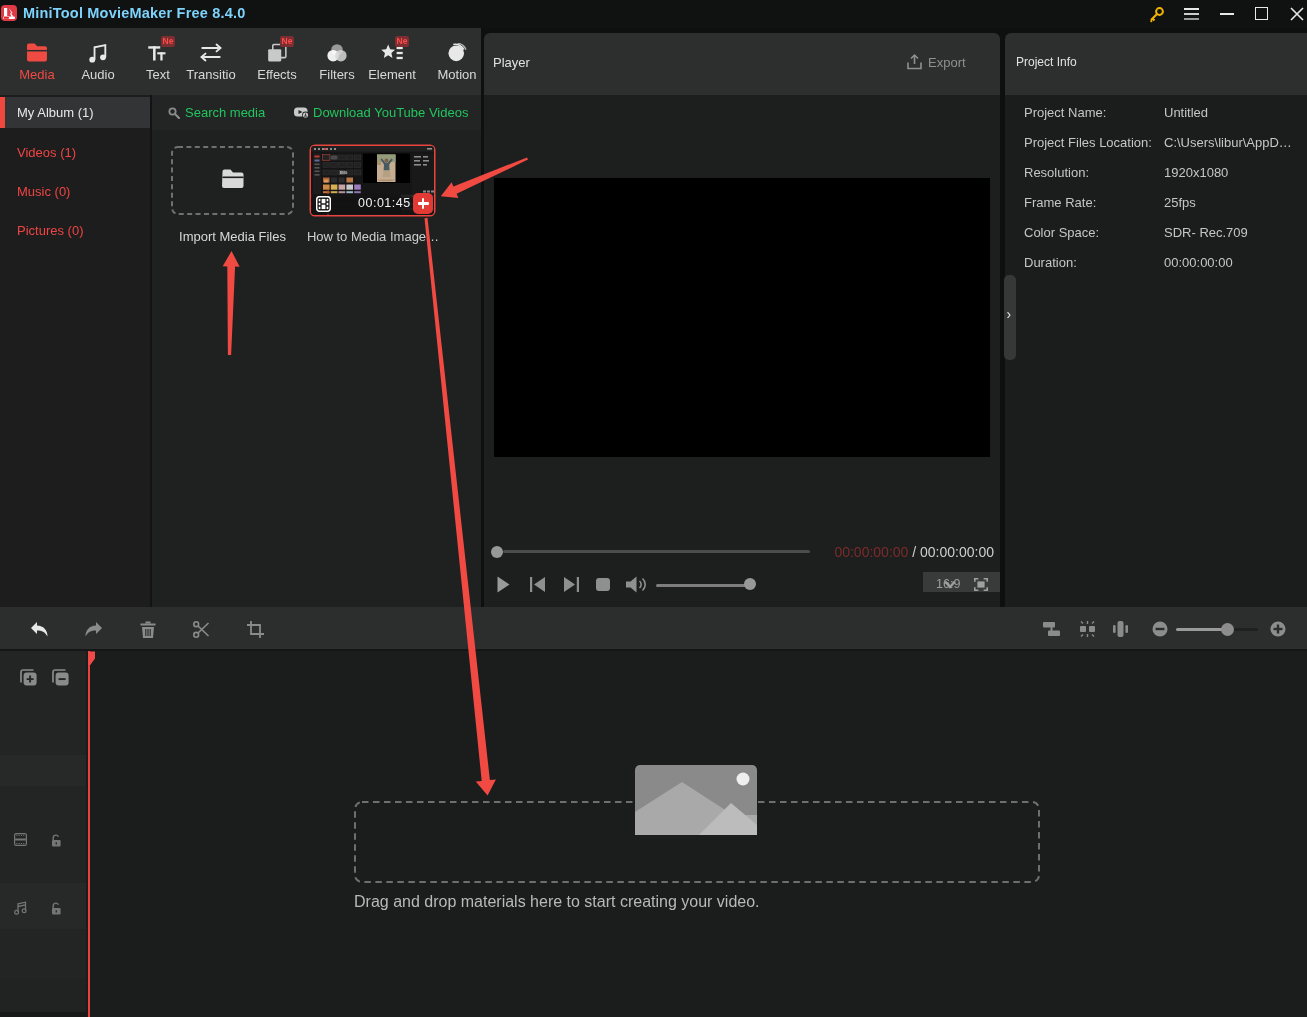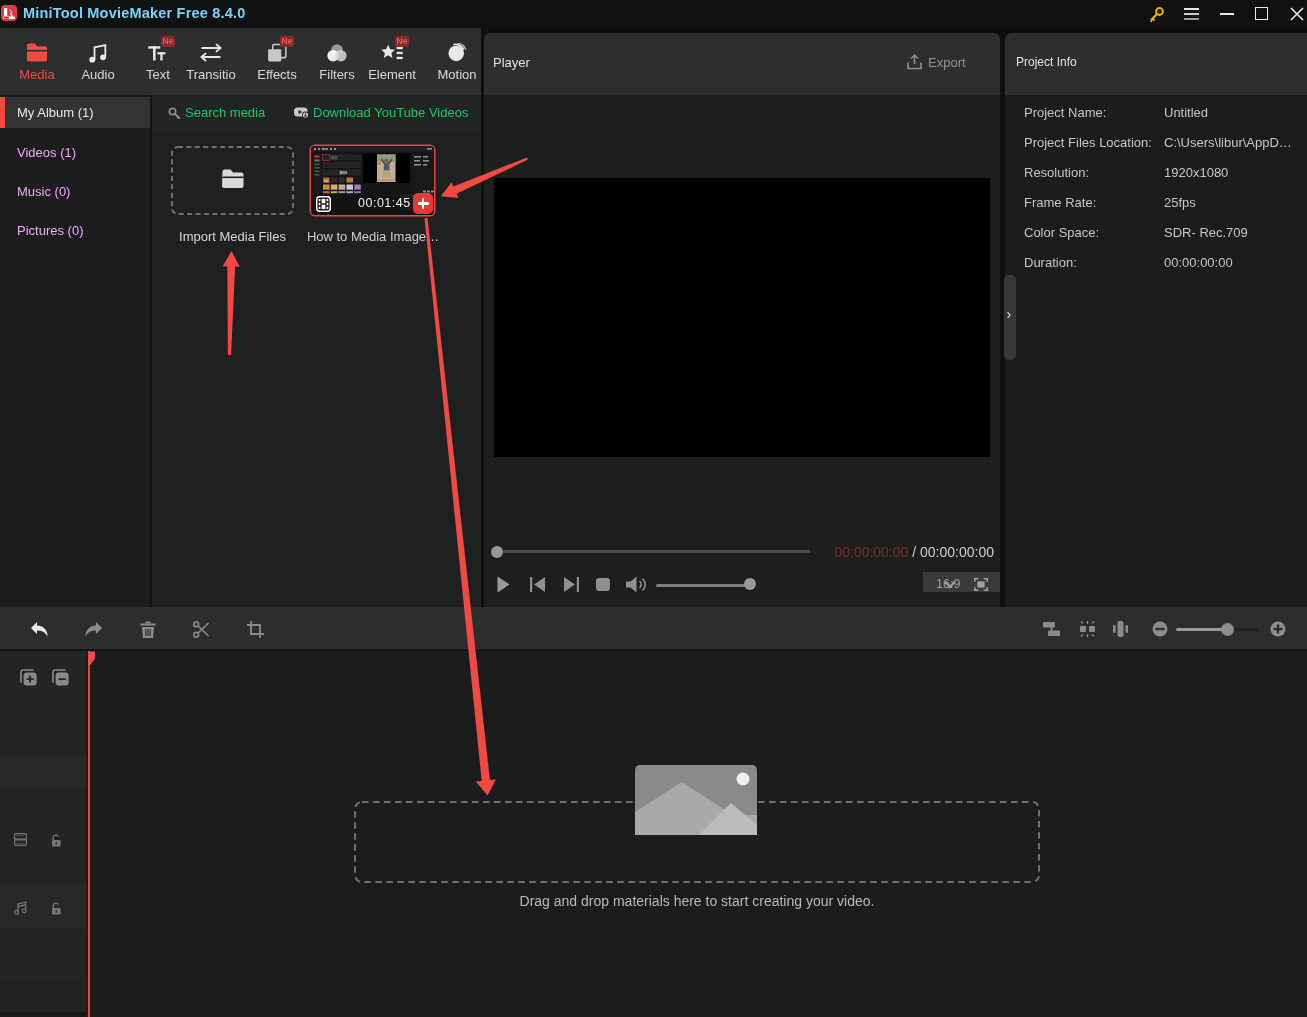--- a/index.html
+++ b/index.html
@@ -16,21 +16,21 @@
   #toolbar { left:0; top:28px; width:481px; height:67px; background:#2d2e2e; }
   .tbtn { position:absolute; top:0; width:56px; height:67px; text-align:center; }
   .tbtn .lbl { position:absolute; width:100%; left:0; top:39px; font-size:13px; color:#d8d8d8; }
   .tbtn .ico { position:absolute; left:50%; top:15px; transform:translateX(-50%); }
   .ne { position:absolute; font-size:8.5px; font-weight:bold; color:#ff4b4b; background:#7c2e31;
         border-radius:2px; padding:1px 1.5px; line-height:1; }
 
   
   #sidebar { left:0; top:95px; width:150px; height:512px; background:#1d1d1e; }
   .sbitem { position:absolute; left:0; width:150px; height:31px; line-height:31px;
-            padding-left:17px; font-size:13px; color:#f0abfc; }
+            padding-left:17px; font-size:13px; color:#ef4444; }
   .sbitem.sel { background:#333436; color:#e8e8e8; }
   .sbitem.sel::before { content:""; position:absolute; left:0; top:0; width:5px; height:31px; background:#f0473f; }
   #vdiv1 { left:150px; top:95px; width:2px; height:512px; background:#121313; }
 
   
   #mediapanel { left:152px; top:95px; width:329px; height:512px; background:#1f2020; }
   #tabbar { left:152px; top:95px; width:329px; height:35px; background:#232424; }
   .tabtxt { position:absolute; top:95px; height:35px; line-height:35px; font-size:13px; color:#22c55e; }
   #importlbl { left:171px; top:229px; width:123px; text-align:center; font-size:13px; color:#d8d8d8; }
 
@@ -70,21 +70,21 @@
   #pitab { left:1004px; top:275px; width:12px; height:85px; background:#363737; border-radius:5px; }
   #pitab span { position:absolute; left:2.5px; top:31px; font-size:14px; color:#e6e6e6; }
 
   
   #tltoolbar { left:0; top:607px; width:1307px; height:44px; background:#2c2d2d; }
 
   
   #timeline { left:0; top:651px; width:1307px; height:366px; background:#1b1c1c; }
   .trow { position:absolute; left:0; width:86px; }
   #playhead { left:88px; top:651px; width:2px; height:366px; background:#e8433e; }
-  #droptext { left:354px; top:893px; width:686px; text-align:center; font-size:14px; color:#b9b9b9; }
+  #droptext { left:354px; top:893px; width:686px; text-align:left; font-size:16px; color:#b9b9b9; }
 </style>
 </head>
 <body>
 <div id="stage">
 
   <div class="abs" id="titlebar"></div>
   <svg class="abs" style="left:1px;top:5px" width="16" height="16" viewBox="0 0 16 16">
     <rect x="0" y="0" width="16" height="16" rx="4" fill="#e03a46"></rect>
     <rect x="3" y="3" width="3.2" height="8" fill="#fff"></rect>
     <path d="M8 3 L11.5 8 L10 8.6 L12.5 11.5 L10.5 11.8 L9 8.5 L10.3 8 Z" fill="#fff"></path>

